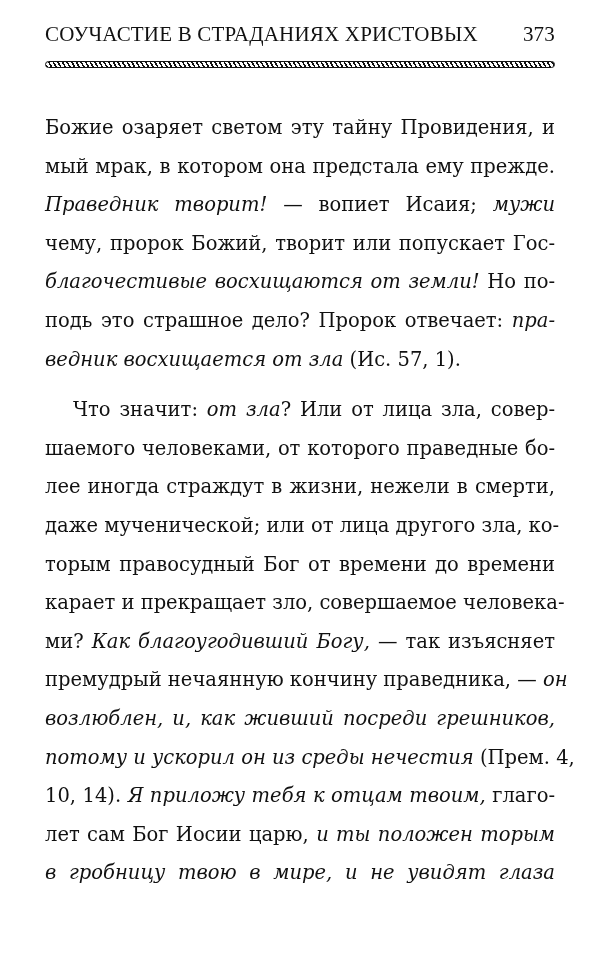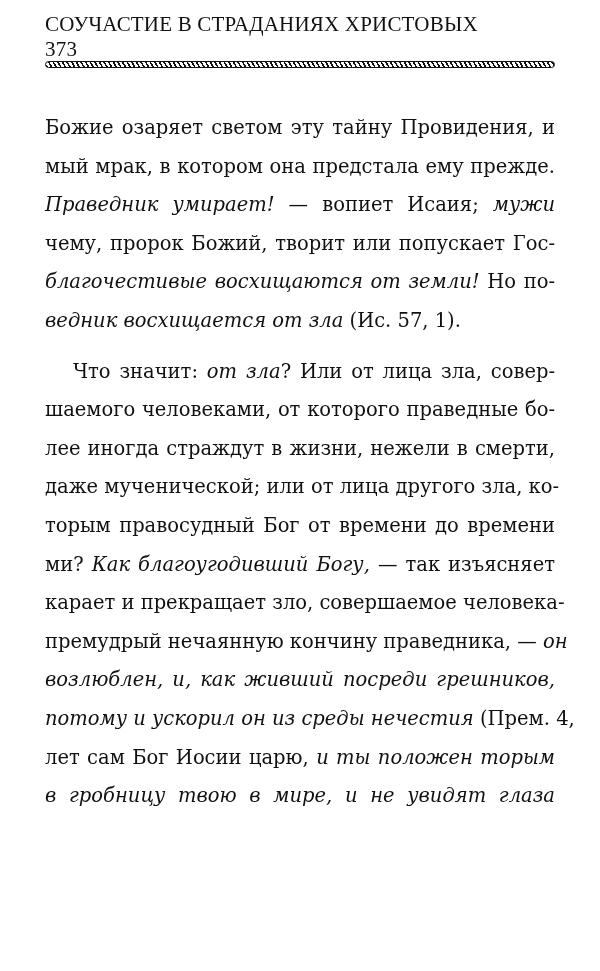--- a/index.html
+++ b/index.html
@@ -1,21 +1,21 @@
 <!DOCTYPE html>
 <html><head>
 <meta charset="utf-8">
 <style>
   html, body { margin:0; padding:0; background:#ffffff; }
   body { width:600px; height:971px; position:relative; overflow:hidden; color:#111; }
   .page { position:absolute; left:45px; top:0; width:510px; }
   .running-head {
-    position:absolute; top:12px; left:0; width:510px; height:26px;
+    position:absolute; top:22px; left:0; width:510px; height:26px;
     font-family:"Liberation Serif", serif; font-size:21px; letter-spacing:0.2px;
-    display:flex; justify-content:space-between; align-items:baseline;flex-direction:column;
+    display:flex; justify-content:space-between; align-items:baseline;
   }
   .rope {
     position:absolute; top:61px; left:0; width:510px; height:7px;
     border-radius:4px; border:1px solid #111; box-sizing:border-box;
     background: repeating-linear-gradient(60deg, #111 0 1.6px, #fff 1.6px 4px);
   }
   .body-text {
     position:absolute; top:109px; left:0; width:510px;
     font-family:"DejaVu Serif", serif; font-size:19.5px; line-height:38.6px;
   }
@@ -31,35 +31,37 @@
 <div class="page">
   <div class="running-head">
     <span>СОУЧАСТИЕ В СТРАДАНИЯХ ХРИСТОВЫХ</span>
     <span>373</span>
   </div>
   <div class="rope"></div>
   <div class="body-text" id="body-text">
       <div>
         <span class="line"><span>Божие озаряет светом эту тайну Провидения, и</span></span>
         <span class="line"><span>мый мрак, в котором она предстала ему прежде.</span></span>
-        <span class="line"><i>Праведник умирает!</i><span> — вопиет Исаия; </span><i>мужи</i></span>
+        <span class="line"><i>Праведник творит!</i><span> — вопиет Исаия; </span><i>мужи</i></span>
         <span class="line"><span>чему, пророк Божий, творит или попускает Гос-</span></span>
         <span class="line"><i>благочестивые восхищаются от земли!</i><span> Но по-</span></span>
+        <span class="line"><span>подь это страшное дело? Пророк отвечает: </span><i>пра-</i></span>
         <span class="line last"><i>ведник восхищается от зла</i><span> (Ис. 57, 1).</span></span>
       </div>
       <div class="gap"></div>
       <div>
         <span class="line indent"><span>Что значит: </span><i>от зла</i><span>? Или от лица зла, совер-</span></span>
         <span class="line"><span>шаемого человеками, от которого праведные бо-</span></span>
         <span class="line"><span>лее иногда страждут в жизни, нежели в смерти,</span></span>
         <span class="line"><span>даже мученической; или от лица другого зла, ко-</span></span>
         <span class="line"><span>торым правосудный Бог от времени до времени</span></span>
+        <span class="line"><span>карает и прекращает зло, совершаемое человека-</span></span>
         <span class="line"><span>ми? </span><i>Как благоугодивший Богу,</i><span> — так изъясняет</span></span>
-        <span class="line"><span>карает и прекращает зло, совершаемое человека-</span></span>
         <span class="line"><span>премудрый нечаянную кончину праведника, — </span><i>он</i></span>
         <span class="line"><i>возлюблен, и, как живший посреди грешников,</i></span>
         <span class="line"><i>потому и ускорил он из среды нечестия</i><span> (Прем. 4,</span></span>
+        <span class="line"><span>10, 14). </span><i>Я приложу тебя к отцам твоим,</i><span> глаго-</span></span>
         <span class="line"><span>лет сам Бог Иосии царю, </span><i>и ты положен торым</i></span>
         <span class="line"><i>в гробницу твою в мире, и не увидят глаза</i></span>
         <span class="line"></span>
       </div>
     </div>
 </div>
 
 </body></html>

